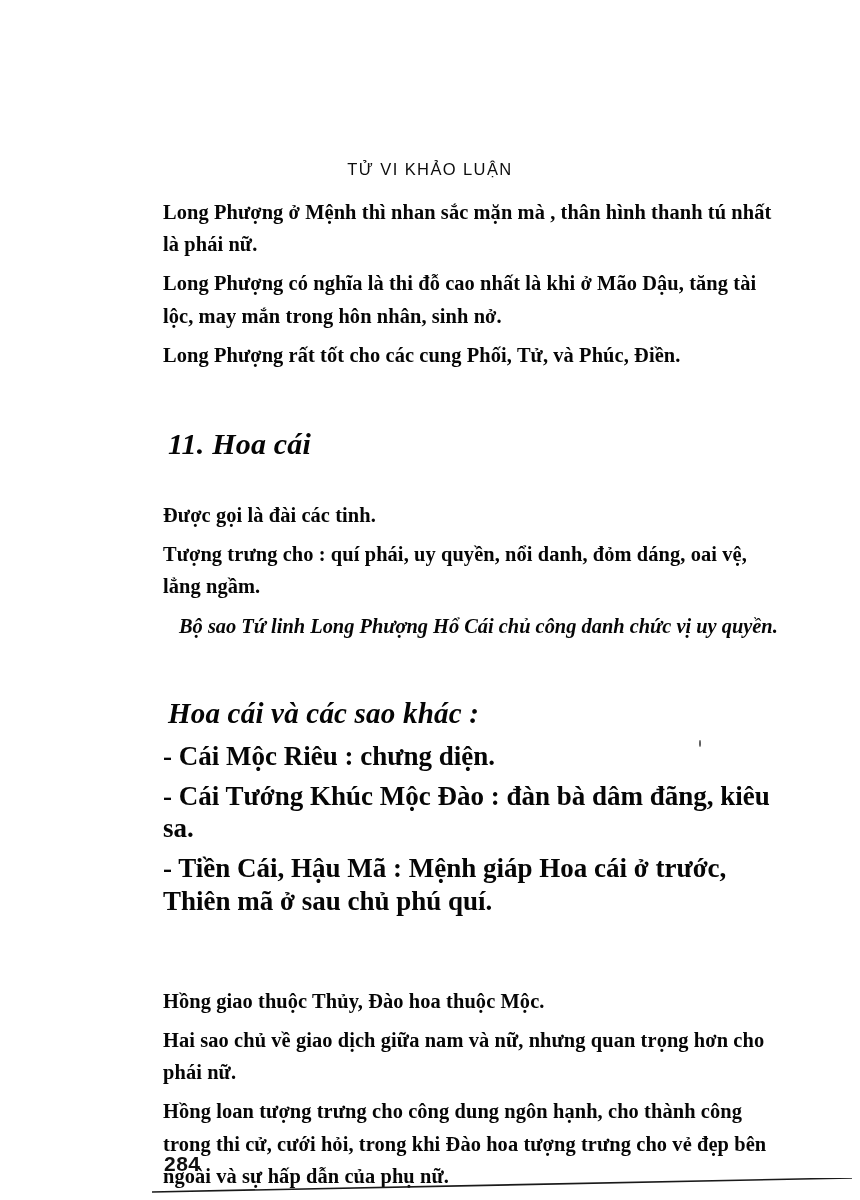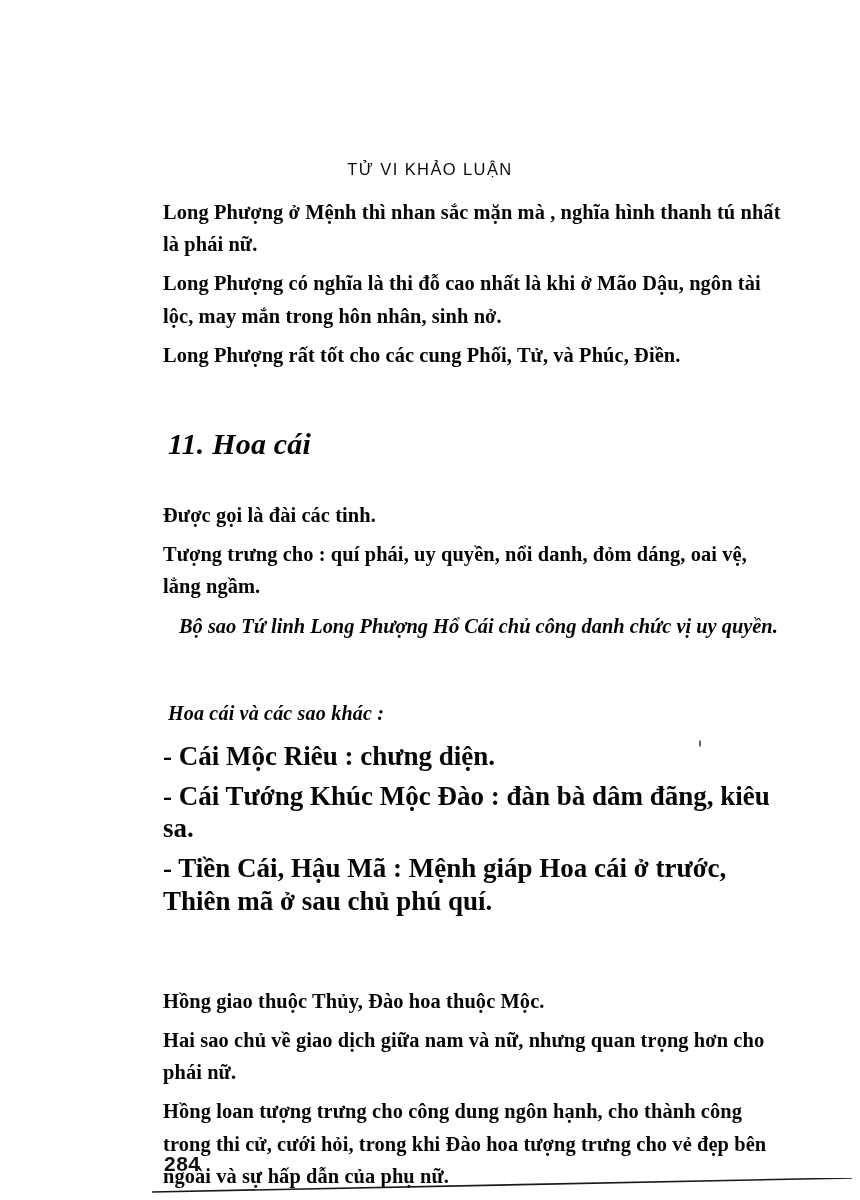--- a/index.html
+++ b/index.html
@@ -74,21 +74,21 @@
     font-size: 30px;
     font-weight: 700;
     font-style: italic;
     line-height: 30px;
     color: #050505;
     letter-spacing: 0.2px;
   }
 
   h3.sub-heading {
     margin: 0;
-    font-size: 20px;
+    font-size: 29px;
     font-weight: 700;
     font-style: italic;
     line-height: 30px;
     color: #050505;
     letter-spacing: 0.2px;
   }
 
   .gap-lg   { height: 56px; }
   .gap-md   { height: 40px; }
   .gap-xs   { height: 12px; }
@@ -141,23 +141,23 @@
 </style>
 </head>
 <body>
 
 <div class="page">
 
   <div class="running-head">TỬ VI KHẢO LUẬN</div>
 
   <div class="column">
 
-    <p class="body-para">Long Phượng ở Mệnh thì nhan sắc mặn mà , nghĩa hình thanh tú nhất là phái nữ.</p>
-
-    <p class="body-para">Long Phượng có nghĩa là thi đỗ cao nhất là khi ở Mão Dậu, ngôn tài lộc, may mắn trong hôn nhân, sinh nở.</p>
+    <p class="body-para">Long Phượng ở Mệnh thì nhan sắc mặn mà , thân hình thanh tú nhất là phái nữ.</p>
+
+    <p class="body-para">Long Phượng có nghĩa là thi đỗ cao nhất là khi ở Mão Dậu, tăng tài lộc, may mắn trong hôn nhân, sinh nở.</p>
 
     <p class="body-para">Long Phượng rất tốt cho các cung Phối, Tử, và Phúc, Điền.</p>
 
     <div class="gap-lg"></div>
 
     <h2 class="section-heading indent-heading">11. Hoa cái</h2>
 
     <div class="gap-md"></div>
 
     <p class="body-para">Được gọi là đài các tinh.</p>

